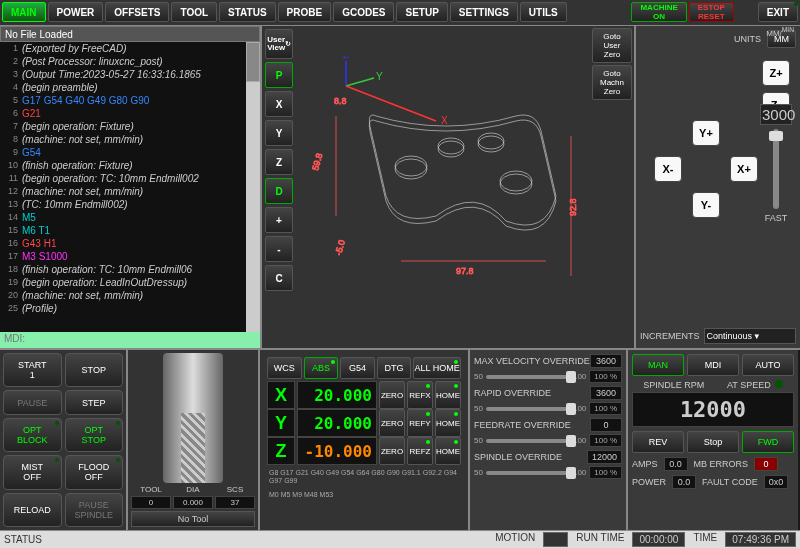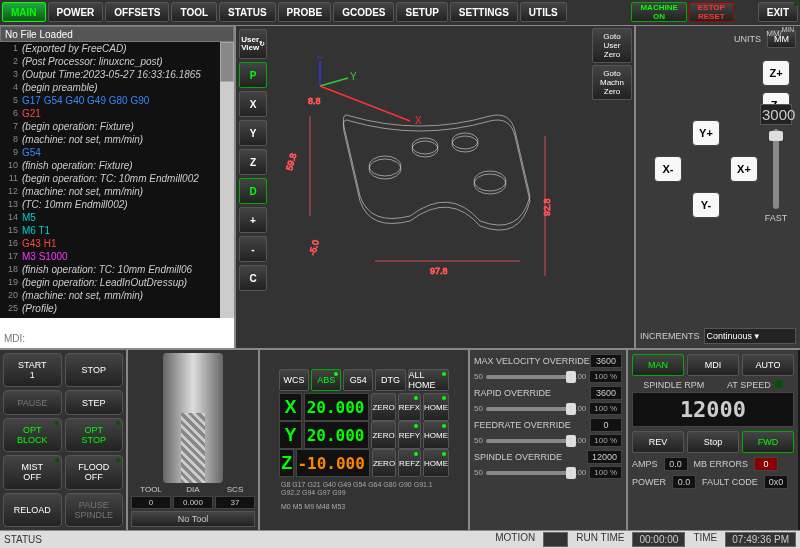--- a/index.html
+++ b/index.html
@@ -4,33 +4,33 @@
 <style>
 *{box-sizing:border-box;margin:0;padding:0;font-family:Arial,sans-serif;user-select:none}
 body{background:#1a1a1a;width:800px;height:548px;overflow:hidden;color:#ccc;font-size:10px}
 .top-bar{height:26px;background:#333;display:flex;padding:2px;gap:2px;border-bottom:1px solid #888}
 .top-tab{height:20px;padding:0 8px;background:linear-gradient(#444,#222);border:1px solid #555;color:#fff;font-size:10px;font-weight:bold;display:flex;align-items:center;cursor:pointer;border-radius:2px}
 .top-tab.active{background:linear-gradient(#2a4,#151);color:#0f0;border-color:#0f0}
 .top-tab.green{color:#0f0;border-color:#0a0}
 .top-tab.red{color:#f33;border-color:#a00}
 .spacer{flex:1}
 .main-area{display:flex;height:322px}
-.left-col{width:236px;display:flex;flex-direction:column;border-right:2px solid #888}
+.left-col{width:262px;display:flex;flex-direction:column;border-right:2px solid #888}
 .file-hdr{height:16px;background:#555;color:#fff;padding:2px 4px;font-size:10px;border:1px solid #777}
 .gcode-view{flex:1;background:#111;overflow:hidden;font-family:monospace;font-size:10px;position:relative}
 .gcode-line{display:flex;padding:0 2px;line-height:13px}
 .ln{width:16px;text-align:right;color:#888;font-size:9px;margin-right:4px}
 .gc{color:#ccc;font-style:italic}
 .gc.blue{color:#38f;font-style:normal}
 .gc.cyan{color:#0cc;font-style:normal}
 .gc.red{color:#f44;font-style:normal}
 .gc.mag{color:#f3f;font-style:normal}
 .scrollb{position:absolute;right:0;top:0;width:14px;height:100%;background:#ccc}
 .scrollt{position:absolute;right:0;top:0;width:14px;height:40px;background:#888;border:1px solid #aaa}
-.mdi-bar{height:16px;background:#ffffff;color:#777;padding:15px 4px;font-size:10px}
+.mdi-bar{height:16px;background:#86efac;color:#777;padding:1px 4px;font-size:10px}
 .mid-col{width:34px;display:flex;flex-direction:column;gap:3px;padding:3px;background:#333}
 .vbtn{height:26px;background:linear-gradient(#444,#222);border:1px solid #555;color:#fff;font-size:10px;font-weight:bold;display:flex;align-items:center;justify-content:center;border-radius:2px;cursor:pointer}
 .vbtn.g{color:#0f0;border-color:#0a0}
 .vbtn.sm{font-size:8px;line-height:8px;text-align:center}
 .view3d{flex:1;background:#333;position:relative;border-right:2px solid #888}
 .view3d svg{position:absolute;top:30px;left:10px}
 .goto-col{width:40px;position:absolute;right:2px;top:2px;display:flex;flex-direction:column;gap:2px}
 .goto-btn{background:linear-gradient(#444,#222);border:1px solid #555;color:#fff;font-size:8px;padding:3px 2px;text-align:center;border-radius:2px;cursor:pointer;line-height:9px}
 .right-col{width:164px;background:#3a3a3a;padding:4px;display:flex;flex-direction:column}
 .units-row{display:flex;justify-content:flex-end;align-items:center;gap:6px;margin-bottom:4px}
@@ -60,21 +60,21 @@
 .gled{position:absolute;top:2px;right:2px;width:4px;height:4px;border-radius:50%;background:#0f0}
 .gled.off{background:#050}
 .progress-btn{grid-column:1/3;background:#fff;color:#000;font-size:10px;font-weight:bold;display:flex;align-items:center;justify-content:center;border:1px solid #888}
 .tool-col{width:132px;background:#333;padding:3px;display:flex;flex-direction:column;align-items:center;border-right:2px solid #888}
 .tool-img{width:60px;height:130px;background:linear-gradient(90deg,#666,#ddd,#666);border-radius:4px;position:relative;margin-bottom:2px}
 .tool-img::after{content:"";position:absolute;bottom:0;left:18px;width:24px;height:70px;background:repeating-linear-gradient(45deg,#888,#888 3px,#ccc 3px,#ccc 6px)}
 .tool-info{display:grid;grid-template-columns:1fr 1fr 1fr;gap:2px;width:100%;font-size:8px;text-align:center}
 .tool-info div{color:#ccc}
 .tool-val{background:#111;padding:1px;border:1px solid #444}
 .notool{background:linear-gradient(#444,#222);border:1px solid #555;padding:2px;width:100%;text-align:center;font-size:9px;margin-top:2px}
-.dro-col{width:210px;background:#333;padding:19px;display:flex;flex-direction:column;gap:2px;border-right:2px solid #888}
+.dro-col{width:210px;background:#333;padding:7px;display:flex;flex-direction:column;gap:2px;border-right:2px solid #888}
 .dro-row{display:flex;gap:2px}
 .dro-btn{flex:1;height:22px;background:linear-gradient(#444,#222);border:1px solid #555;color:#fff;font-size:9px;display:flex;align-items:center;justify-content:center;border-radius:2px;cursor:pointer;position:relative}
 .dro-btn.g{color:#0f0;border-color:#0a0}
 .dro-axis{display:flex;gap:2px;height:28px}
 .ax-lbl{width:28px;background:#111;color:#0f0;font-size:18px;font-weight:bold;display:flex;align-items:center;justify-content:center;border:1px solid #444}
 .ax-val{width:80px;background:#111;color:#0f0;font-size:16px;font-weight:bold;display:flex;align-items:center;justify-content:flex-end;padding-right:4px;border:1px solid #444;font-family:monospace}
 .ax-val.neg{color:#f80}
 .ax-btn{flex:1;background:linear-gradient(#444,#222);border:1px solid #555;color:#fff;font-size:8px;display:flex;align-items:center;justify-content:center;border-radius:2px;cursor:pointer;position:relative}
 .gcodestr{font-size:7px;color:#aaa;padding:2px;line-height:8px}
 .ovr-col{width:158px;background:#3a3a3a;padding:4px;display:flex;flex-direction:column;gap:3px;border-right:2px solid #888}

